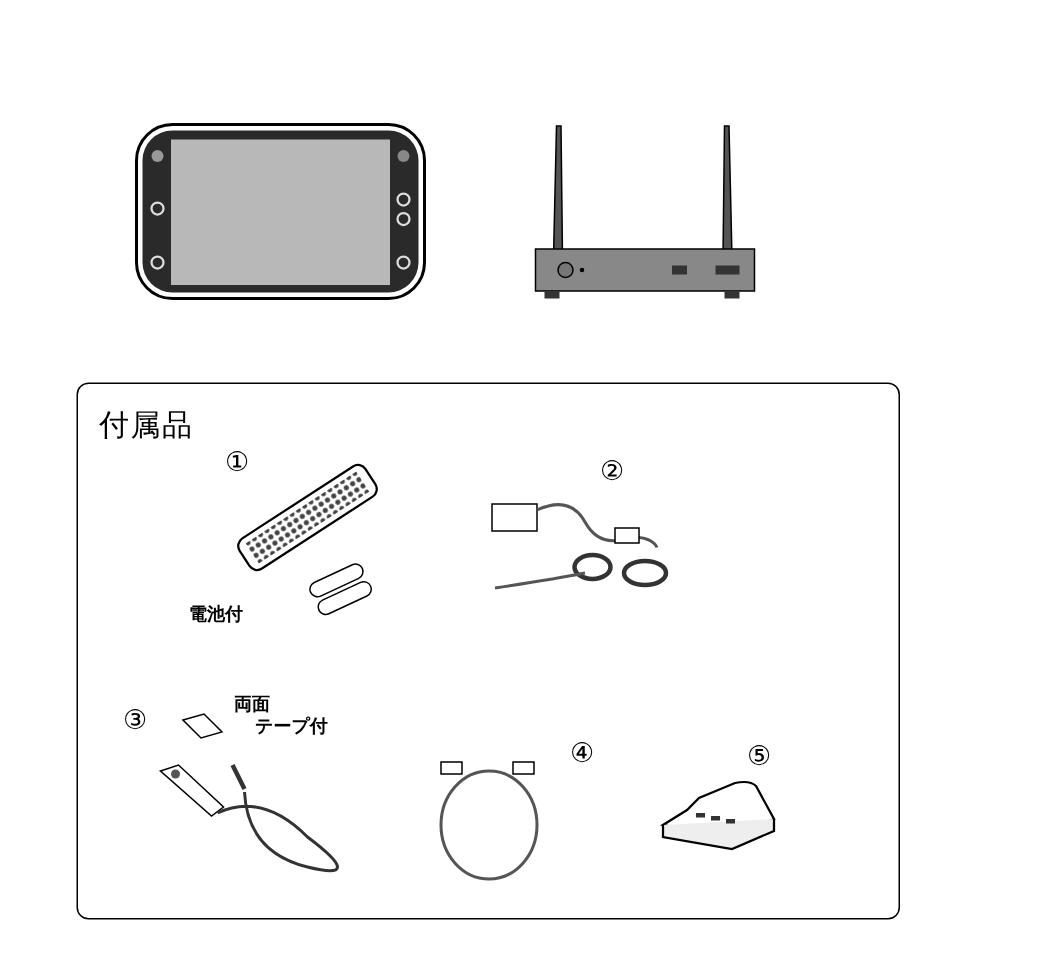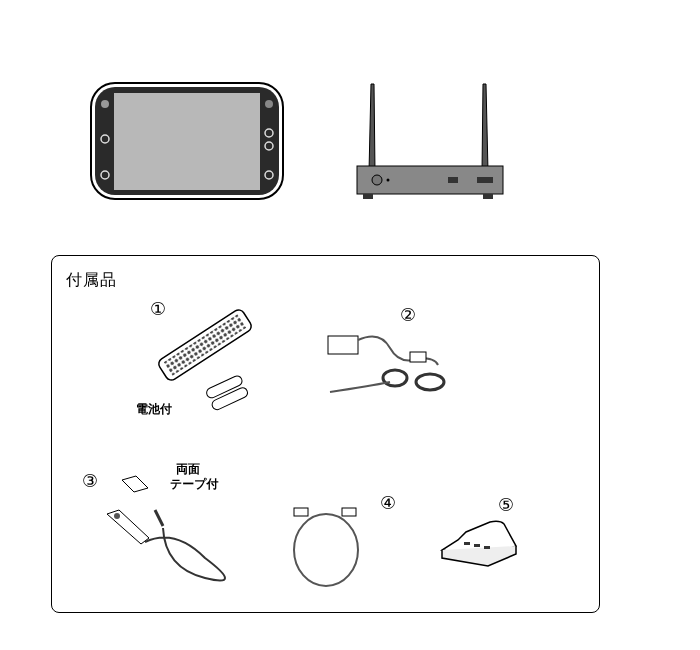--- a/index.html
+++ b/index.html
@@ -1,18 +1,18 @@
 <!DOCTYPE html>
 <html><head>
 <meta charset="utf-8">
 <style>
   html,body{margin:0;padding:0;background:#fff;}
   body{width:700px;height:650px;position:relative;overflow:hidden;font-family:"DejaVu Sans",sans-serif;color:#000;}
   .box{position:absolute;left:51px;top:255px;width:549px;height:358px;border:1.5px solid #000;border-radius:8px;box-sizing:border-box;}
-  .title{position:absolute;left:66px;top:270px;font-size:16px;letter-spacing:1px;}
+  .title{position:absolute;left:66px;top:270px;font-size:20px;letter-spacing:1px;}
   .num{position:absolute;font-size:18px;}
   .lbl{position:absolute;font-size:12px;font-weight:bold;line-height:14px;}
   svg{position:absolute;overflow:visible;}
 </style>
 </head>
 <body>
 
 <svg style="left:90px;top:82px;" width="195" height="120">
   <rect x="1" y="1" width="192" height="116" rx="24" fill="#fff" stroke="#000" stroke-width="2"></rect>
   <rect x="5" y="5" width="184" height="108" rx="20" fill="#2a2a2a"></rect>
@@ -52,37 +52,37 @@
         <circle cx="2.5" cy="2.5" r="1.7" fill="#444"></circle>
       </pattern>
     </defs>
 </svg>
 <svg style="left:205px;top:375px;" width="50" height="35">
   <g transform="rotate(-25 25 17)">
     <rect x="3" y="5" width="38" height="10" rx="5" fill="#fff" stroke="#000"></rect>
     <rect x="3" y="18" width="38" height="10" rx="5" fill="#fff" stroke="#000"></rect>
   </g>
 </svg>
-<div class="lbl" style="left:136px;top:402px;">電池付</div>
+<div class="lbl" style="left:126px;top:402px;">電池付</div>
 
 <div class="num" style="left:400px;top:304px;">②</div>
 <svg style="left:320px;top:330px;" width="130" height="75">
   <rect x="8" y="6" width="30" height="18" fill="#fff" stroke="#000"></rect>
   <path d="M38 10 Q60 0 70 18 T100 28 Q115 28 118 35" fill="none" stroke="#555" stroke-width="2"></path>
   <rect x="90" y="22" width="16" height="10" fill="#fff" stroke="#000"></rect>
   <ellipse cx="75" cy="48" rx="12" ry="8" fill="none" stroke="#333" stroke-width="3"></ellipse>
   <ellipse cx="110" cy="52" rx="14" ry="8" fill="none" stroke="#333" stroke-width="3"></ellipse>
   <path d="M10 62 Q50 56 70 52" fill="none" stroke="#555" stroke-width="2"></path>
 </svg>
 
 <div class="num" style="left:82px;top:470px;">③</div>
 <svg style="left:120px;top:474px;" width="30" height="20">
   <path d="M2 6 L16 2 L28 14 L14 18 Z" fill="#fff" stroke="#000"></path>
 </svg>
-<div class="lbl" style="left:176px;top:462px;">両面</div>
+<div class="lbl" style="left:156px;top:462px;">両面</div>
 <div class="lbl" style="left:170px;top:477px;">テープ付</div>
 <svg style="left:105px;top:508px;" width="140" height="80">
   <path d="M2 6 L14 2 L44 30 L36 36 Z" fill="#fff" stroke="#000"></path>
   <circle cx="12" cy="8" r="3" fill="#555"></circle>
   <path d="M50 2 L58 18" stroke="#333" stroke-width="3"></path>
   <path d="M40 34 Q70 20 100 50 Q140 80 100 70 Q60 60 58 20" fill="none" stroke="#333" stroke-width="2"></path>
 </svg>
 
 <div class="num" style="left:380px;top:492px;">④</div>
 <svg style="left:290px;top:500px;" width="80" height="90">

